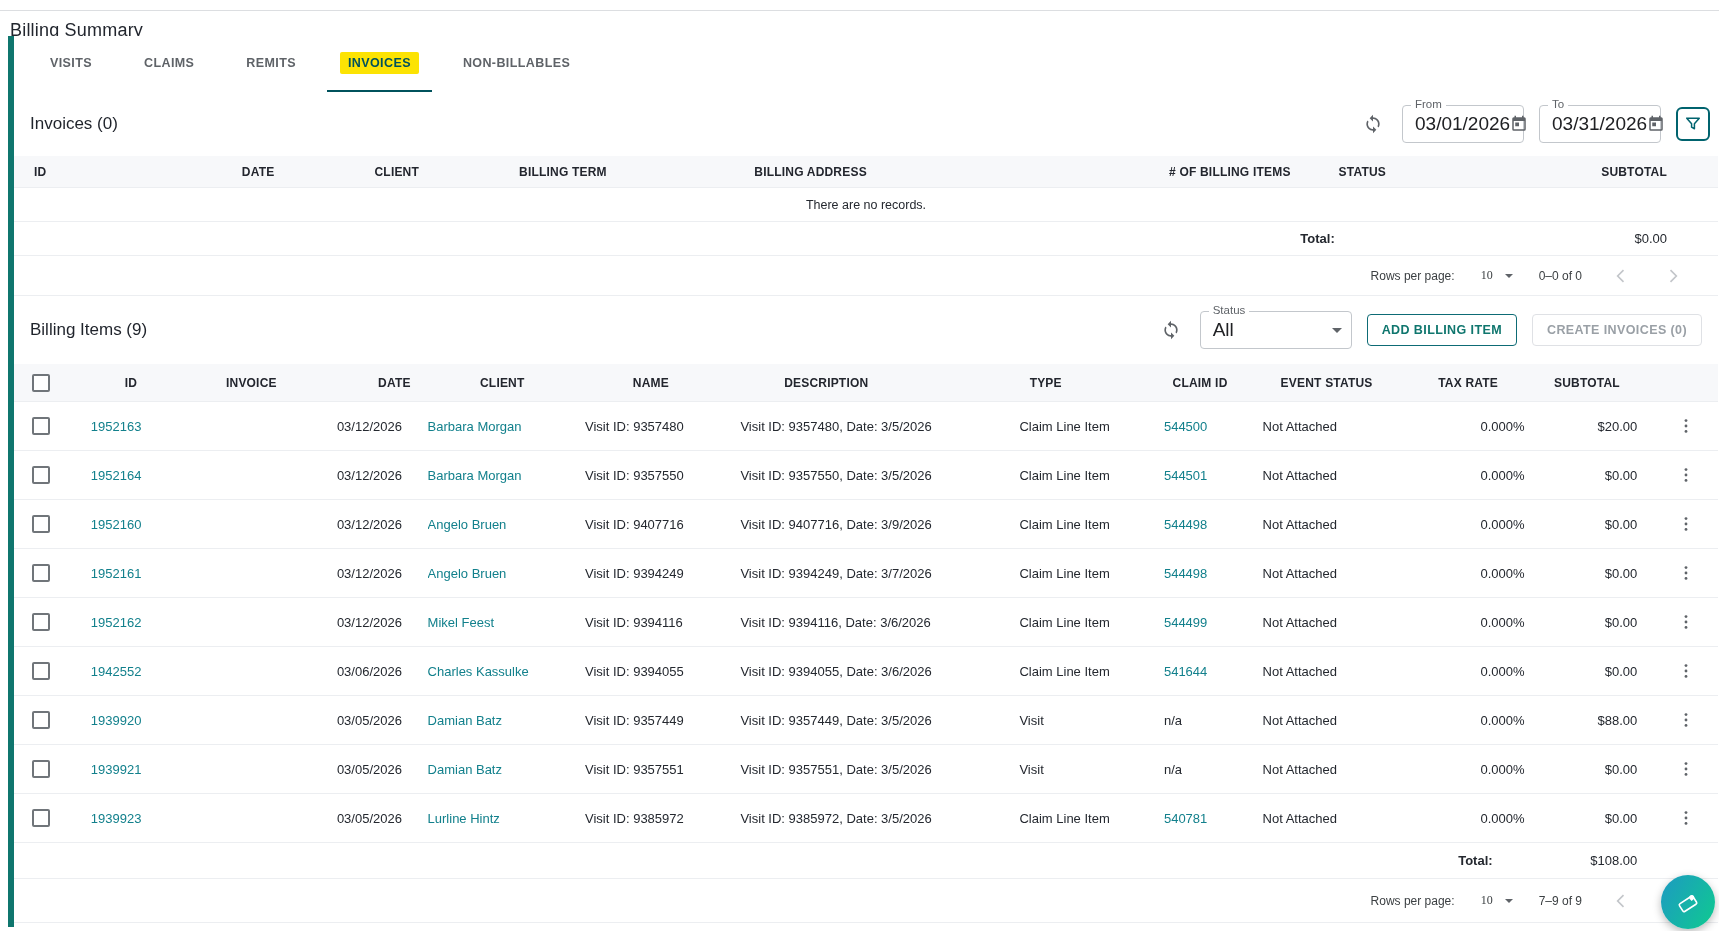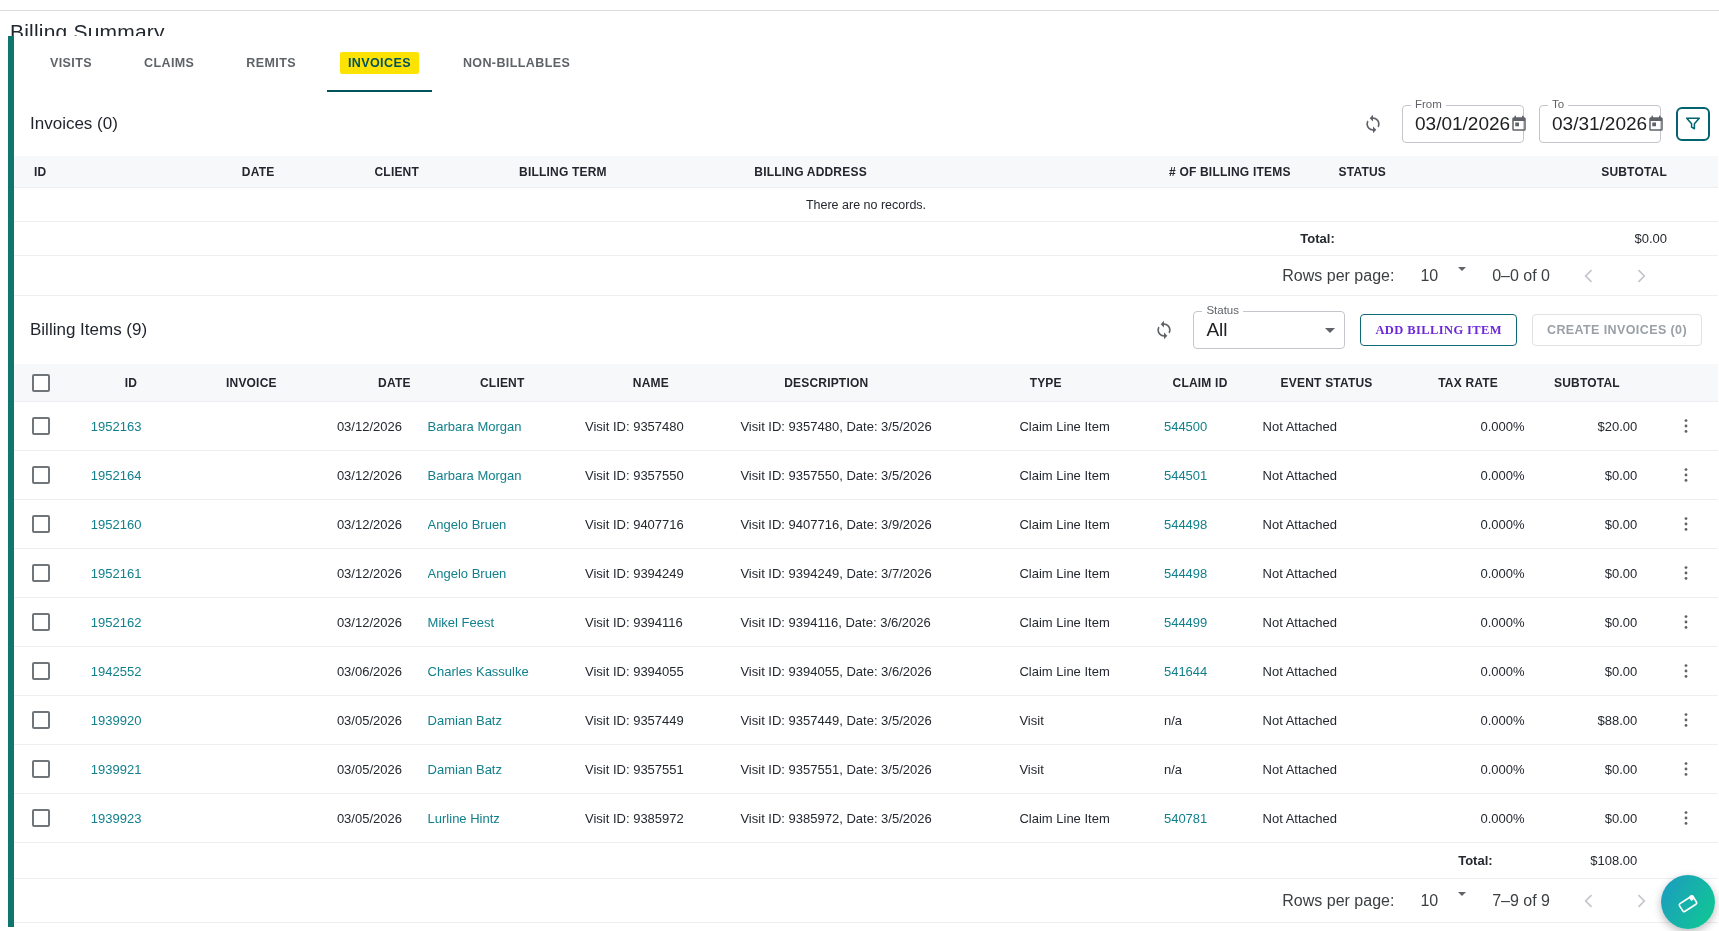--- a/index.html
+++ b/index.html
@@ -1,20 +1,20 @@
 <!DOCTYPE html>
 <html><head>
 <meta charset="utf-8">
 <style>
   * { box-sizing: border-box; }
   html,body { margin:0; padding:0; background:#fff; }
   body { font-family:"Liberation Sans","DejaVu Sans",sans-serif; color:#24282f; }
   .page { position:relative; width:1719px; height:931px; background:#fff; overflow:hidden; }
   .top-rule { position:absolute; top:10px; left:0; width:100%; border-top:1px solid #dcdee1; }
-  .page-title { position:absolute; top:20px; left:10px; font-size:21px; font-weight:500; color:#22262e; letter-spacing:.2px; }
+  .page-title { position:absolute; top:20px; left:10px; font-size:18px; font-weight:500; color:#22262e; letter-spacing:.2px; }
   .content { position:absolute; top:36px; left:8px; width:1710px; height:891px; border-left:6px solid #0f766e; background:#fff; }
 
   
   .tab-bar { display:flex; align-items:stretch; height:56px; padding-left:10px; }
   .tab { display:flex; align-items:center; padding:0 13px; margin:0 5px; font-size:12.5px; font-weight:700; letter-spacing:.4px; color:#5f6368; cursor:pointer; border-bottom:2px solid transparent; }
   .tab .chip { padding:4px 8px; border-radius:2px; }
   .tab.active { border-bottom-color:#00525c; }
   .tab.active .chip { background:#fce303; color:#00525c; }
 
   
@@ -30,38 +30,38 @@
   .flabel { position:absolute; top:-8px; left:8px; background:#fff; padding:0 4px; font-size:11.5px; color:#5f6368; white-space:nowrap; }
   .fvalue { font-size:19px; color:#202124; white-space:nowrap; }
   .field svg { width:18px; height:18px; color:#5f6368; flex:none; }
   .caret { width:0; height:0; border-left:5px solid transparent; border-right:5px solid transparent; border-top:5px solid #5f6368; }
   .caret.small { border-left-width:4px; border-right-width:4px; border-top-width:4px; }
 
   .filter-btn { width:34px; height:34px; border:2px solid #00636e; border-radius:6px; display:flex; align-items:center; justify-content:center; color:#00636e; background:#fff; cursor:pointer; padding:0; }
   .filter-btn svg { width:20px; height:20px; }
 
   .btn { height:32px; padding:0 14px; border-radius:4px; font-size:12.5px; font-weight:700; letter-spacing:.4px; display:flex; align-items:center; background:#fff; cursor:pointer; white-space:nowrap; }
-  .btn.primary-outline { border:1px solid #0d6b75; color:#6d28d9;font-family:Liberation Serif, serif; }
+  .btn.primary-outline { border:1px solid #0d6b75; color:#0f766e; }
   .btn.disabled { border:1px solid #dfe1e5; color:#9aa0a6; cursor:default; }
 
   
   .tr { display:flex; align-items:center; }
   .tr.head { height:32px; background:#f7f8fa; border-bottom:1px solid #eceef1;gap:28px; }
   .bi .tr.head { height:38px; }
   .th { font-size:12px; font-weight:700; color:#23262e; letter-spacing:.2px; white-space:nowrap;padding-left:20px; }
   .td { font-size:13px; color:#24282f; white-space:nowrap; overflow:hidden; }
   .bi-row { height:49px; border-bottom:1px solid #eceef1; }
   .link { color:#12808c; text-decoration:none; cursor:pointer; }
   .empty-row { height:34px; display:flex; align-items:center; justify-content:center; font-size:12.5px; color:#24282f; border-bottom:1px solid #eceef1; }
   .total-row { height:34px; border-bottom:1px solid #eceef1; }
   .bi .total-row { height:36px; }
   .total-label { font-weight:700; font-size:13px; }
-  .pagination { height:40px; display:flex; align-items:center; justify-content:flex-end; gap:26px; padding-right:64px; font-size:16px; color:#3c4043; border-bottom:1px solid #eceef1; }
+  .pagination { height:40px; display:flex; align-items:center; justify-content:flex-end; gap:26px; padding-right:32px; font-size:12px; color:#3c4043; border-bottom:1px solid #eceef1; }
   .bi .pagination { height:44px; }
-  .rpp-select { display:flex; gap:20px; cursor:pointer; color:#3c4043; }
+  .rpp-select { display:flex; align-items:center; gap:12px; cursor:pointer; color:#3c4043;font-family:Liberation Serif, serif; }
   .chev { width:26px; height:26px; display:flex; align-items:center; justify-content:center; color:#c3c6ca; background:none; border:none; padding:0; cursor:pointer; }
   .chev svg { width:20px; height:20px; }
 
   
   .i-id { width:207px; padding-left:20px; }
   .i-date { width:119px; }
   .i-client { width:133px; }
   .i-term { width:239px; }
   .i-addr { width:449px; }
   .i-count { width:144px; }

